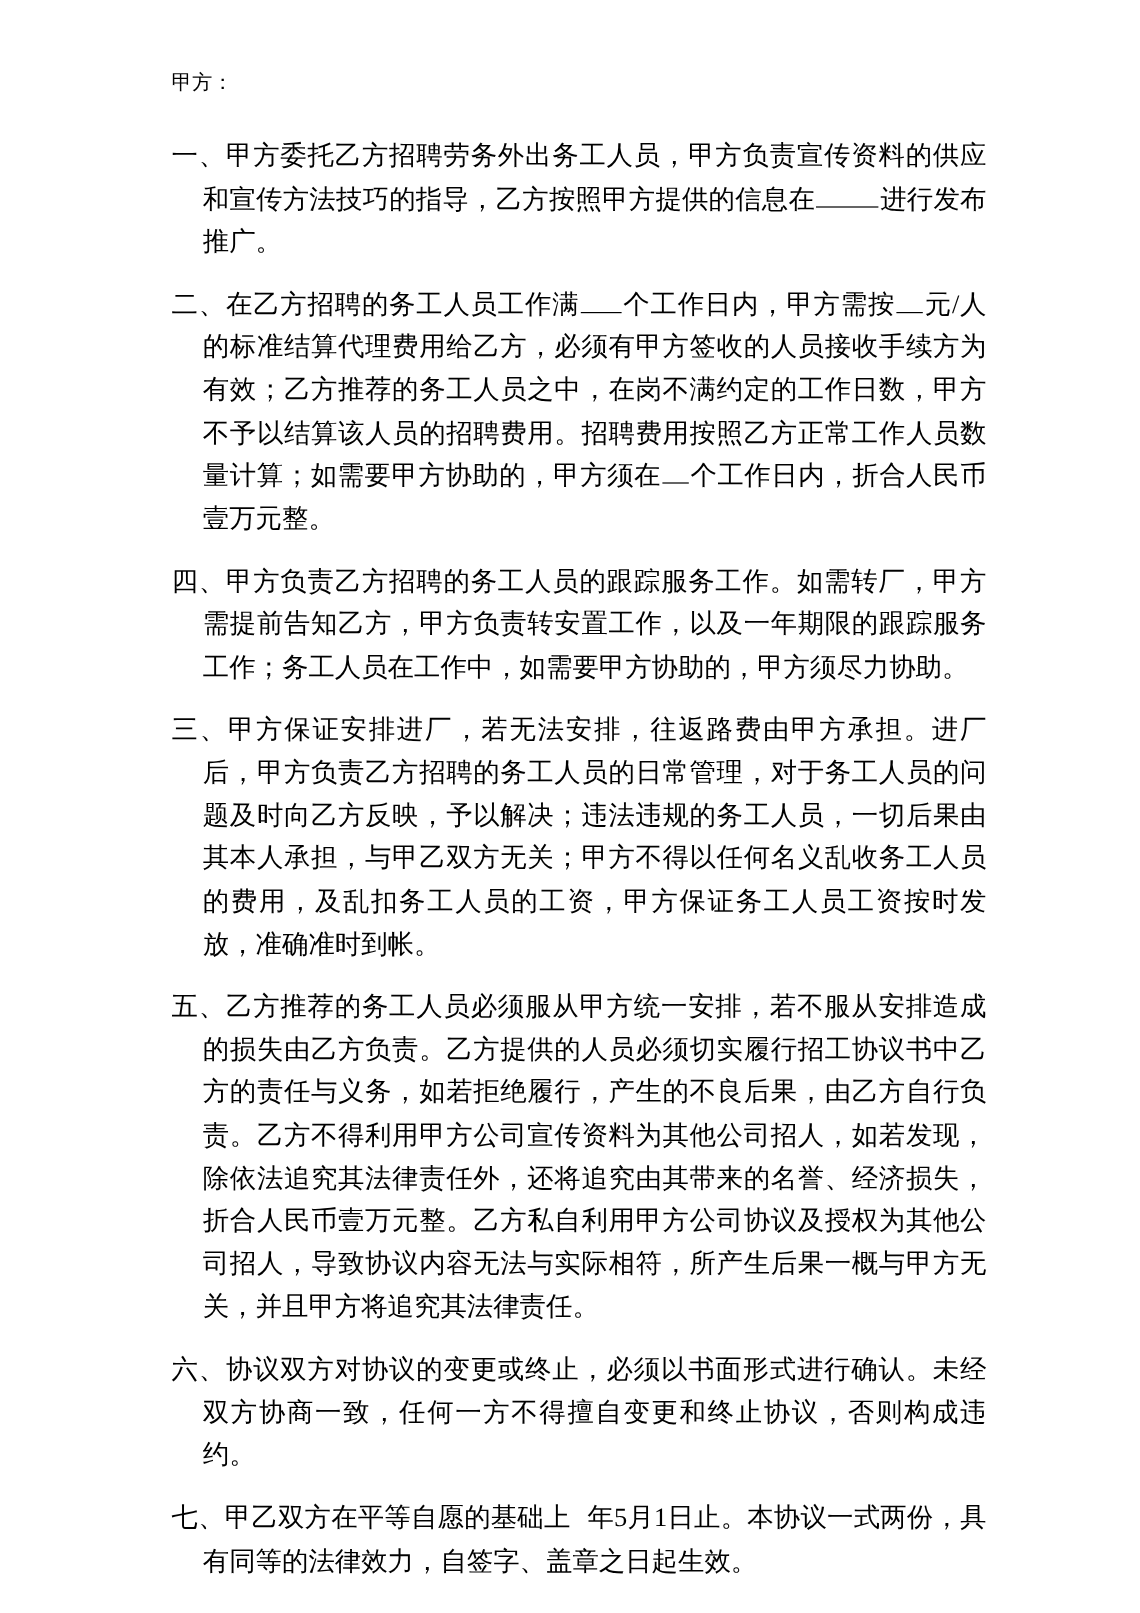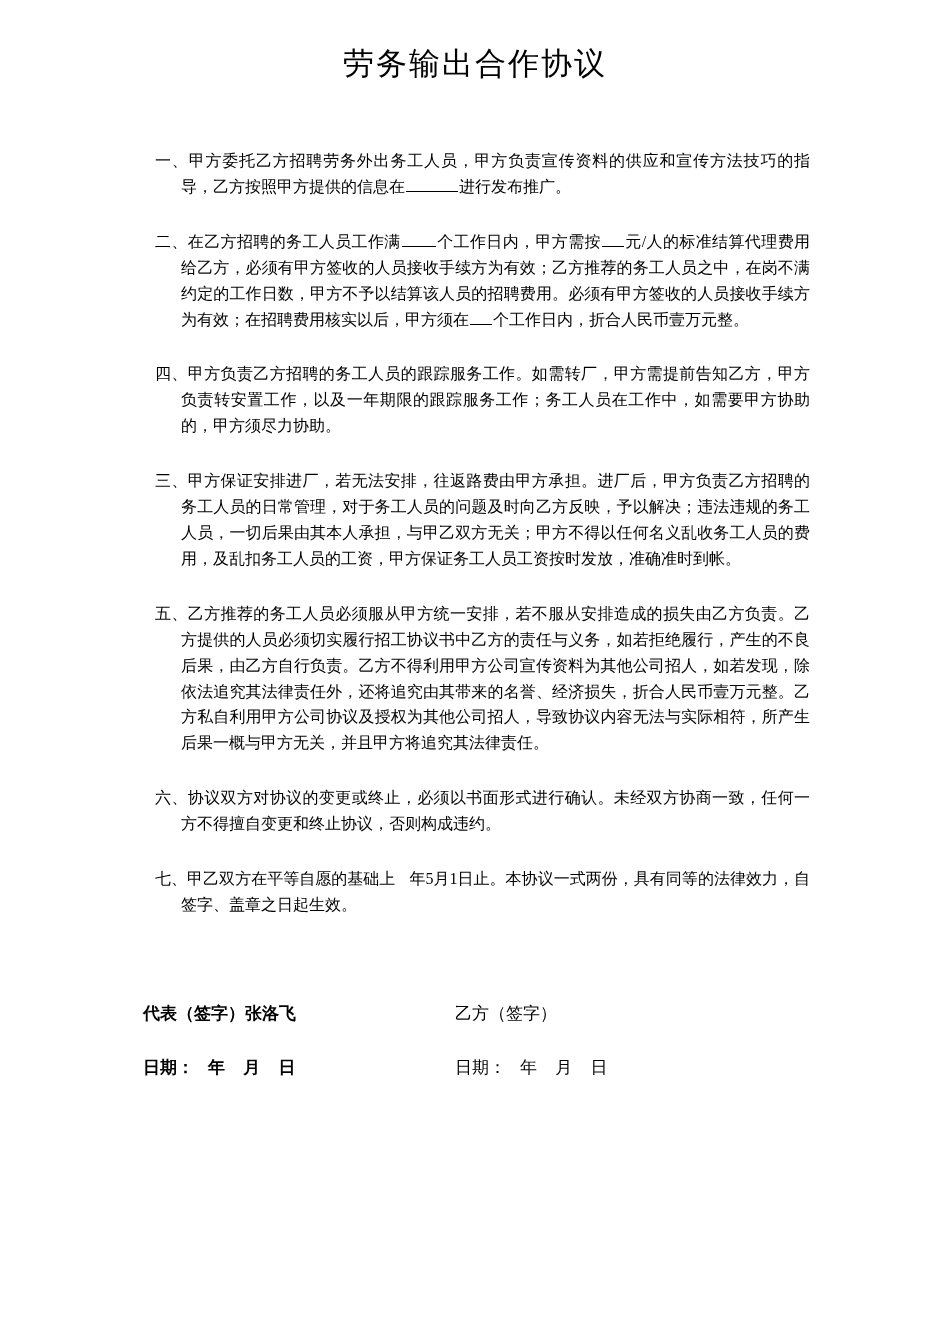--- a/index.html
+++ b/index.html
@@ -48,23 +48,23 @@
     font-size: 16px;
     line-height: 1.5;
     text-indent: 18px;
     margin: 0;
     padding-top: 22px;
     padding-bottom: 6px;
     text-align: justify;
     text-justify: inter-ideograph;
   }
   .clause {
-    font-size: 16px;
+    font-size: 22px;
     line-height: 1.62;
-    margin: 12px;
+    margin: 0;
     padding-top: 17px;
     padding-left: 26px;
     text-indent: -26px;
     text-align: justify;
     text-justify: inter-ideograph;
   }
   .blank {
     display: inline-block;
     border-bottom: 1px solid #000;
     vertical-align: baseline;
@@ -100,29 +100,29 @@
   }
   .date-label { letter-spacing: 0px; }
   .date-parts { padding-left: 14px; letter-spacing: 7px; }
   .nowrap { white-space: nowrap; }
 </style>
 </head>
 <body>
 
 <div class="page">
 
-  <h1 class="doc-title">劳务输出合作协议</h1>
 
   <div class="body-wrap">
 
+    <p class="party-line first">甲方：</p>
 
 
     <p class="clause"><span>一、</span><span>甲方委托乙方招聘劳务外出务工人员，甲方负责宣传资料的供应和宣传方法技巧的指导，乙方按照甲方提供的信息在</span><span class="blank blank-5"></span><span>进行发布推广。</span></p>
 
-    <p class="clause"><span>二、</span><span>在乙方招聘的务工人员工作满</span><span class="blank blank-3"></span><span>个工作日内，甲方需按</span><span class="blank blank-2"></span><span>元/人的标准结算代理费用给乙方，必须有甲方签收的人员接收手续方为有效；乙方推荐的务工人员之中，在岗不满约定的工作日数，甲方不予以结算该人员的招聘费用。必须有甲方签收的人员接收手续方为有效；在招聘费用核实以后，甲方须在</span><span class="blank blank-2"></span><span>个工作日内，折合人民币壹万元整。</span></p>
+    <p class="clause"><span>二、</span><span>在乙方招聘的务工人员工作满</span><span class="blank blank-3"></span><span>个工作日内，甲方需按</span><span class="blank blank-2"></span><span>元/人的标准结算代理费用给乙方，必须有甲方签收的人员接收手续方为有效；乙方推荐的务工人员之中，在岗不满约定的工作日数，甲方不予以结算该人员的招聘费用。招聘费用按照乙方正常工作人员数量计算；如需要甲方协助的，甲方须在</span><span class="blank blank-2"></span><span>个工作日内，折合人民币壹万元整。</span></p>
 
     <p class="clause"><span>四、</span><span>甲方负责乙方招聘的务工人员的跟踪服务工作。如需转厂，甲方需提前告知乙方，甲方负责转安置工作，以及一年期限的跟踪服务工作；务工人员在工作中，如需要甲方协助的，甲方须尽力协助。</span></p>
 
     <p class="clause"><span>三、</span><span>甲方保证安排进厂，若无法安排，往返路费由甲方承担。进厂后，甲方负责乙方招聘的务工人员的日常管理，对于务工人员的问题及时向乙方反映，予以解决；违法违规的务工人员，一切后果由其本人承担，与甲乙双方无关；甲方不得以任何名义乱收务工人员的费用，及乱扣务工人员的工资，甲方保证务工人员工资按时发放，准确准时到帐。</span></p>
 
     <p class="clause"><span>五、</span><span>乙方推荐的务工人员必须服从甲方统一安排，若不服从安排造成的损失由乙方负责。乙方提供的人员必须切实履行招工协议书中乙方的责任与义务，如若拒绝履行，产生的不良后果，由乙方自行负责。乙方不得利用甲方公司宣传资料为其他公司招人，如若发现，除依法追究其法律责任外，还将追究由其带来的名誉、经济损失，折合人民币壹万元整。乙方私自利用甲方公司协议及授权为其他公司招人，导致协议内容无法与实际相符，所产生后果一概与甲方无关，并且甲方将追究其法律责任。</span></p>
 
     <p class="clause"><span>六、</span><span>协议双方对协议的变更或终止，必须以书面形式进行确认。未经双方协商一致，任何一方不得擅自变更和终止协议，否则构成违约。</span></p>
 
     <p class="clause"><span>七、</span><span>甲乙双方在平等自愿的基础上</span><span class="gap-space"></span><span>年5月1日止。本协议一式两份，具有同等的法律效力，自签字、盖章之日起生效。</span></p>

